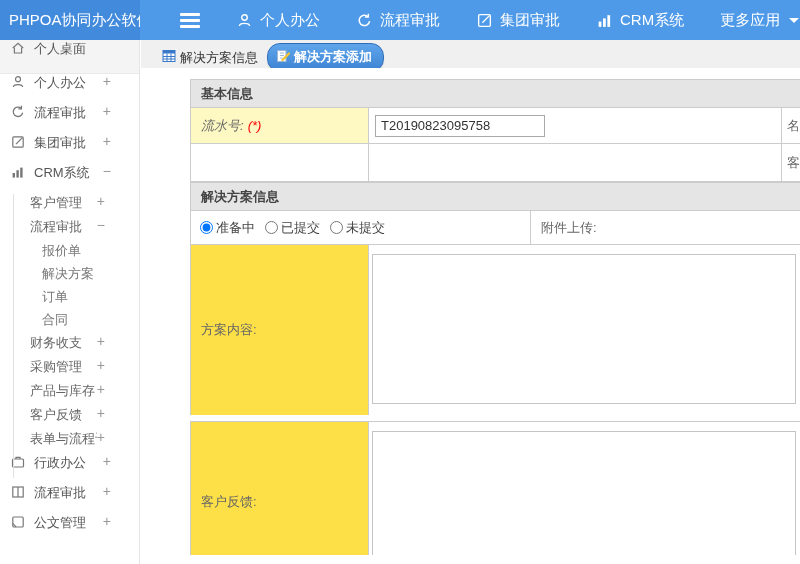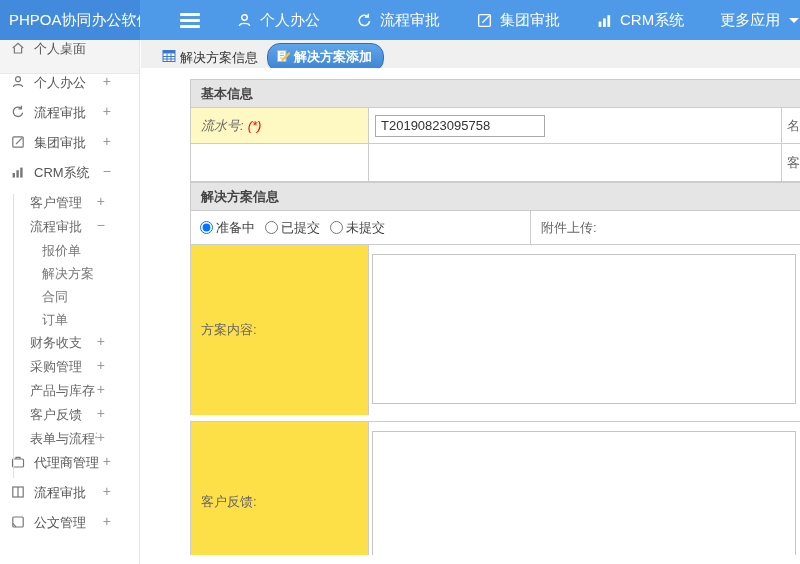--- a/index.html
+++ b/index.html
@@ -192,24 +192,24 @@
     <span class="s-exp">−</span>
   </div>
 
   <div class="s-item lv2">
     <span class="s-label">报价单</span>
   </div>
   <div class="s-item lv2">
     <span class="s-label">解决方案</span>
   </div>
   <div class="s-item lv2">
+    <span class="s-label">订单</span>
+  </div>
+  <div class="s-item lv2">
     <span class="s-label">合同</span>
-  </div>
-  <div class="s-item lv2">
-    <span class="s-label">订单</span>
   </div>
 
   <div class="s-item lv1">
     <span class="s-label">财务收支</span>
     <span class="s-exp">+</span>
   </div>
   <div class="s-item lv1">
     <span class="s-label">采购管理</span>
     <span class="s-exp">+</span>
   </div>
@@ -226,21 +226,21 @@
     <span class="s-exp">+</span>
   </div>
 
   <div class="s-item lv0">
     <span class="s-ico">
       <svg width="16" height="16" viewBox="0 0 16 16" fill="none" stroke="#777" stroke-width="1.2">
         <rect x="2.5" y="5" width="11" height="8" rx="1"></rect>
           <path d="M6 5V3.4h4V5"></path>
       </svg>
       </span>
-    <span class="s-label">代理商管理</span>
+    <span class="s-label">行政办公</span>
     <span class="s-exp">+</span>
   </div>
   <div class="s-item lv0">
     <span class="s-ico">
       <svg width="16" height="16" viewBox="0 0 16 16" fill="none" stroke="#777" stroke-width="1.2">
         <rect x="2.8" y="3" width="10.4" height="10"></rect>
           <path d="M8 3v10"></path>
       </svg>
       </span>
     <span class="s-label">流程审批</span>

